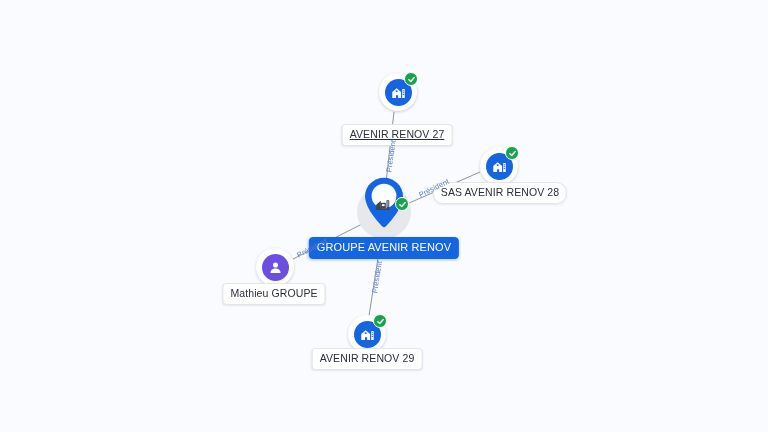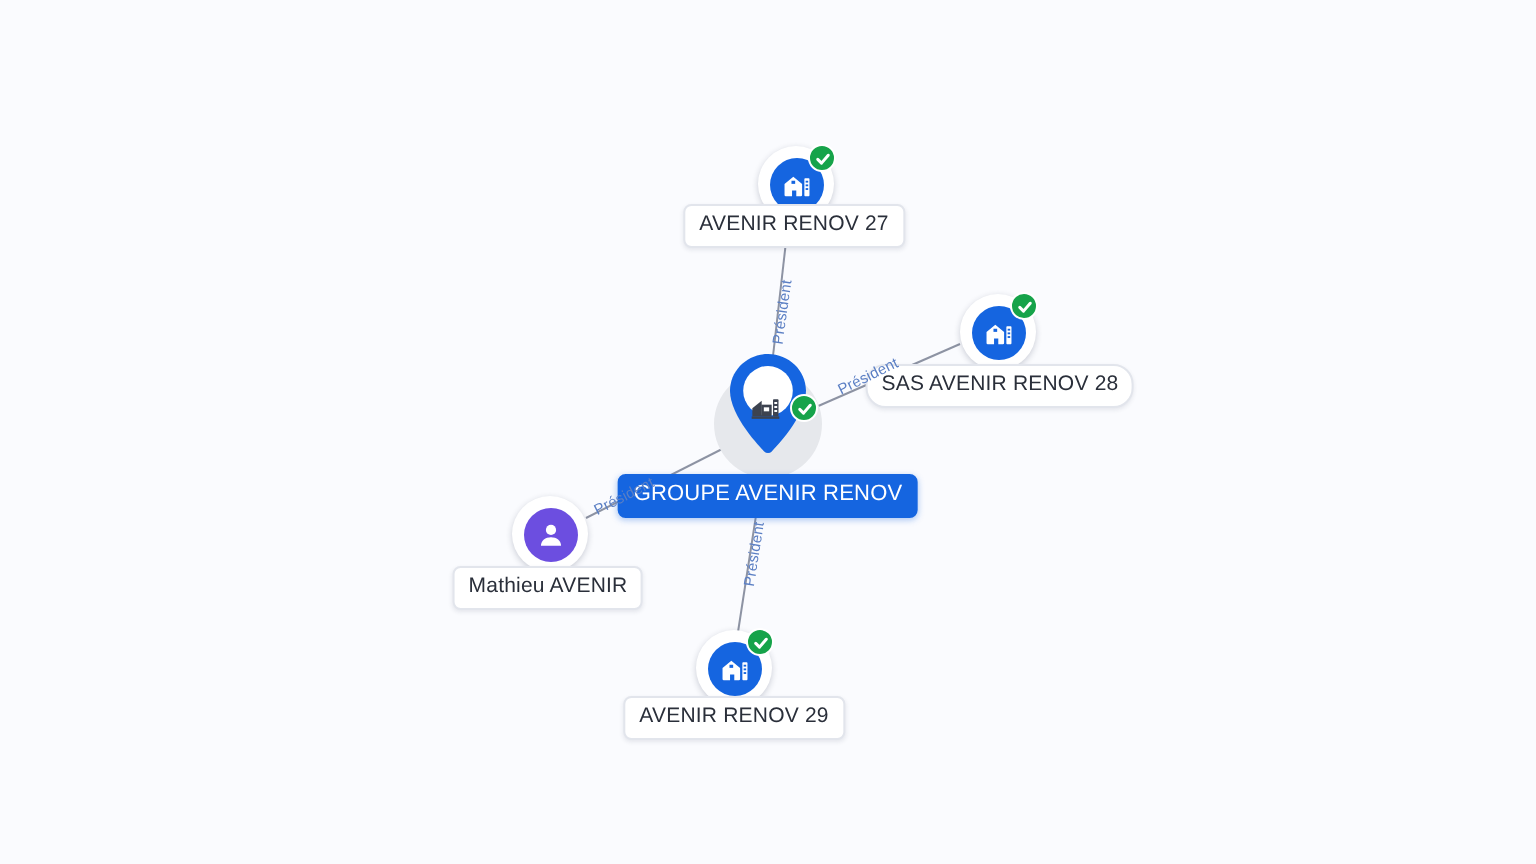--- a/index.html
+++ b/index.html
@@ -186,21 +186,21 @@
               <rect x="8.1" y="9.0" width="2.6" height="2.2" fill="#1565e0"></rect>
             </svg>
           </div>
           <div class="badge-check sat">
             <svg width="9" height="9" viewBox="0 0 24 24" xmlns="http://www.w3.org/2000/svg" fill="none" stroke="#ffffff" stroke-width="4" stroke-linecap="round" stroke-linejoin="round">
               <path d="M5 12.5 10 17.5 19 7"></path>
             </svg>
           </div>
         </div>
       </div>
-      <div class="node-label plain" style="left: 397px; top: 102px;">AVENIR RENOV 27</div>
+      <div class="node-label plain" style="left: 397px; top: 124px; text-decoration: underline;">AVENIR RENOV 27</div>
       <div class="node" style="left: 499px; top: 166px;">
         <div class="circle-node">
           <div class="inner-disc company">
             <svg width="17" height="17" viewBox="0 0 24 24" xmlns="http://www.w3.org/2000/svg" fill="#ffffff">
               <path d="M3.2 11.3 9.4 6.1l6.2 5.2V19a.9.9 0 0 1-.9.9h-3.2v-4.1H8.5v4.1H4.1a.9.9 0 0 1-.9-.9z"></path>
               <rect x="17.2" y="7.2" width="3.6" height="12.7" rx="0.6"></rect>
               <rect x="18.1" y="9.0" width="1.8" height="1.3" fill="#1565e0"></rect>
               <rect x="18.1" y="11.6" width="1.8" height="1.3" fill="#1565e0"></rect>
               <rect x="18.1" y="14.2" width="1.8" height="1.3" fill="#1565e0"></rect>
               <rect x="8.1" y="9.0" width="2.6" height="2.2" fill="#1565e0"></rect>
@@ -237,21 +237,21 @@
       <div class="node" style="left: 275px; top: 267px;">
         <div class="circle-node">
           <div class="inner-disc person">
             <svg width="17" height="17" viewBox="0 0 24 24" xmlns="http://www.w3.org/2000/svg" fill="#ffffff">
               <circle cx="12" cy="8.4" r="3.6"></circle>
               <path d="M4.9 19.6c0-3.9 3.2-6.1 7.1-6.1s7.1 2.2 7.1 6.1z"></path>
             </svg>
           </div>
         </div>
       </div>
-      <div class="node-label plain" style="left: 274px; top: 283px;">Mathieu AVENIR</div>
+      <div class="node-label plain" style="left: 274px; top: 283px;">Mathieu GROUPE</div>
     </div>
   <div id="edge-label-layer">
       <div class="edge-label" style="left: 391px; top: 156px; transform: translate(-50%, -50%) rotate(-82deg);">Président</div>
       <div class="edge-label" style="left: 434px; top: 188px; transform: translate(-50%, -50%) rotate(-26deg);">Président</div>
       <div class="edge-label" style="left: 377px; top: 277px; transform: translate(-50%, -50%) rotate(-81deg);">Président</div>
       <div class="edge-label" style="left: 312px; top: 248px; transform: translate(-50%, -50%) rotate(-27deg);">Président</div>
     </div>
 
 </div>
 

